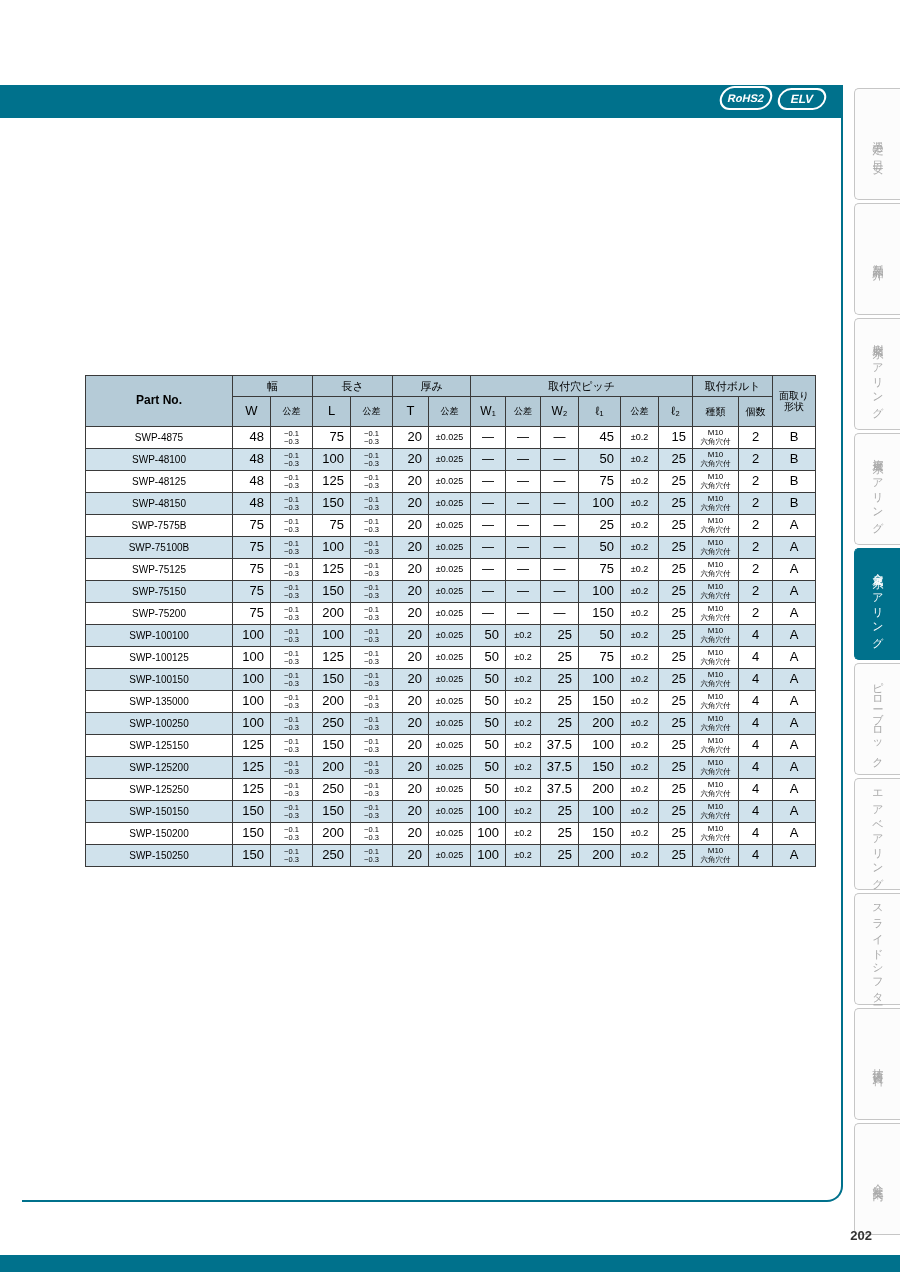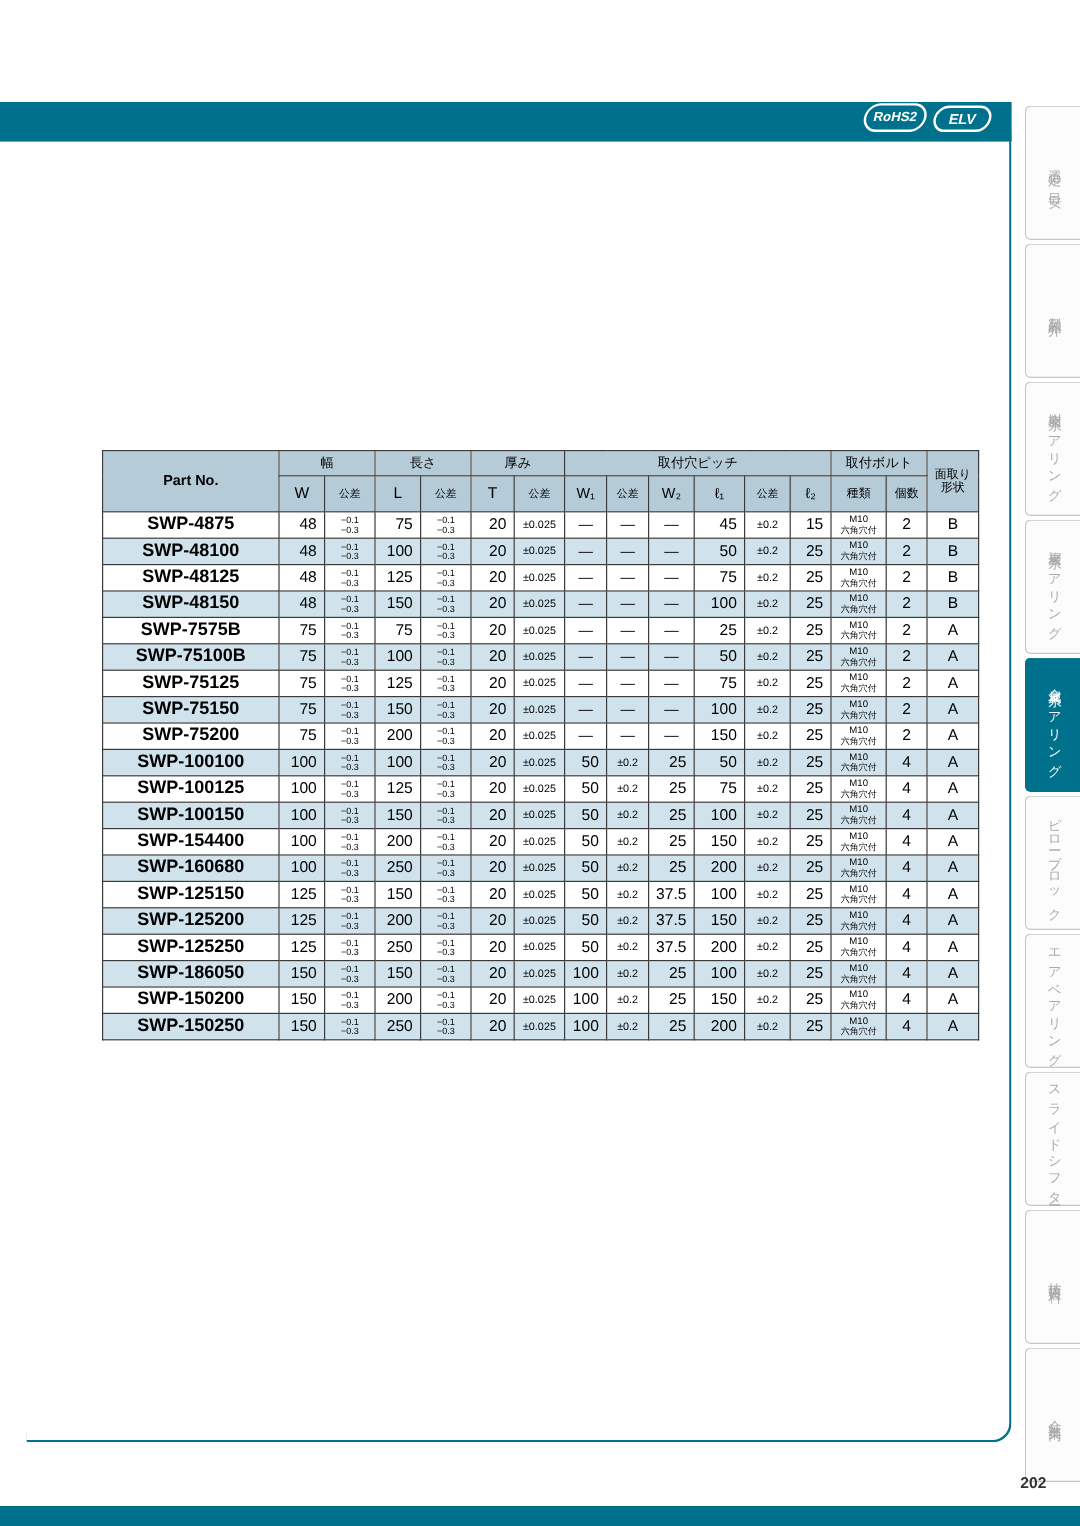--- a/index.html
+++ b/index.html
@@ -64,21 +64,21 @@
   .spec thead tr:last-child th{height:30px;}
   .spec th.part-h{font-size:12px;font-weight:bold;}
   .spec th.chamfer-h{font-size:10px;line-height:11px;white-space:pre-line;}
   .spec th.hbig{font-size:13px;}
   .spec th.hsub{font-size:12px;}
   .spec th.htol{font-size:9px;margin-top:40px;}
   .spec th.hsm{font-size:10px;}
 
   .spec tbody td{height:22px;font-size:13px;background:#fff;}
   .spec tbody tr.alt td{background:var(--alt);}
-  .spec td.part{font-weight:bold;font-size:15px;}
+  .spec td.part{font-weight:normal;font-size:10px;}
   .spec td.num{text-align:right;padding-right:6px;}
   .spec td.ctr{text-align:center;}
   .spec td.dash{text-align:center;font-size:12px;}
   .spec td.tolsm{font-size:9px;}
   .tol2{font-size:7.5px;line-height:8px;}
   .bolt2{font-size:7.5px;line-height:8.5px;text-align:center;}
   .bolt2 div:first-child{font-size:8px;}
 </style>
 </head>
 <body>
@@ -567,21 +567,21 @@
           <td>
             <div class="bolt2">
               <div>M10</div>
               <div>六角穴付</div>
             </div>
           </td>
           <td class="ctr">4</td>
           <td class="ctr">A</td>
         </tr>
         <tr>
-          <td class="part">SWP-154400</td>
+          <td class="part">SWP-135000</td>
           <td class="num">100</td>
           <td>
             <div class="tol2">
               <div>−0.1</div>
               <div>−0.3</div>
             </div>
           </td>
           <td class="num">200</td>
           <td>
             <div class="tol2">
@@ -600,21 +600,21 @@
           <td>
             <div class="bolt2">
               <div>M10</div>
               <div>六角穴付</div>
             </div>
           </td>
           <td class="ctr">4</td>
           <td class="ctr">A</td>
         </tr>
         <tr class="alt">
-          <td class="part">SWP-160680</td>
+          <td class="part">SWP-100250</td>
           <td class="num">100</td>
           <td>
             <div class="tol2">
               <div>−0.1</div>
               <div>−0.3</div>
             </div>
           </td>
           <td class="num">250</td>
           <td>
             <div class="tol2">
@@ -732,21 +732,21 @@
           <td>
             <div class="bolt2">
               <div>M10</div>
               <div>六角穴付</div>
             </div>
           </td>
           <td class="ctr">4</td>
           <td class="ctr">A</td>
         </tr>
         <tr class="alt">
-          <td class="part">SWP-186050</td>
+          <td class="part">SWP-150150</td>
           <td class="num">150</td>
           <td>
             <div class="tol2">
               <div>−0.1</div>
               <div>−0.3</div>
             </div>
           </td>
           <td class="num">150</td>
           <td>
             <div class="tol2">

